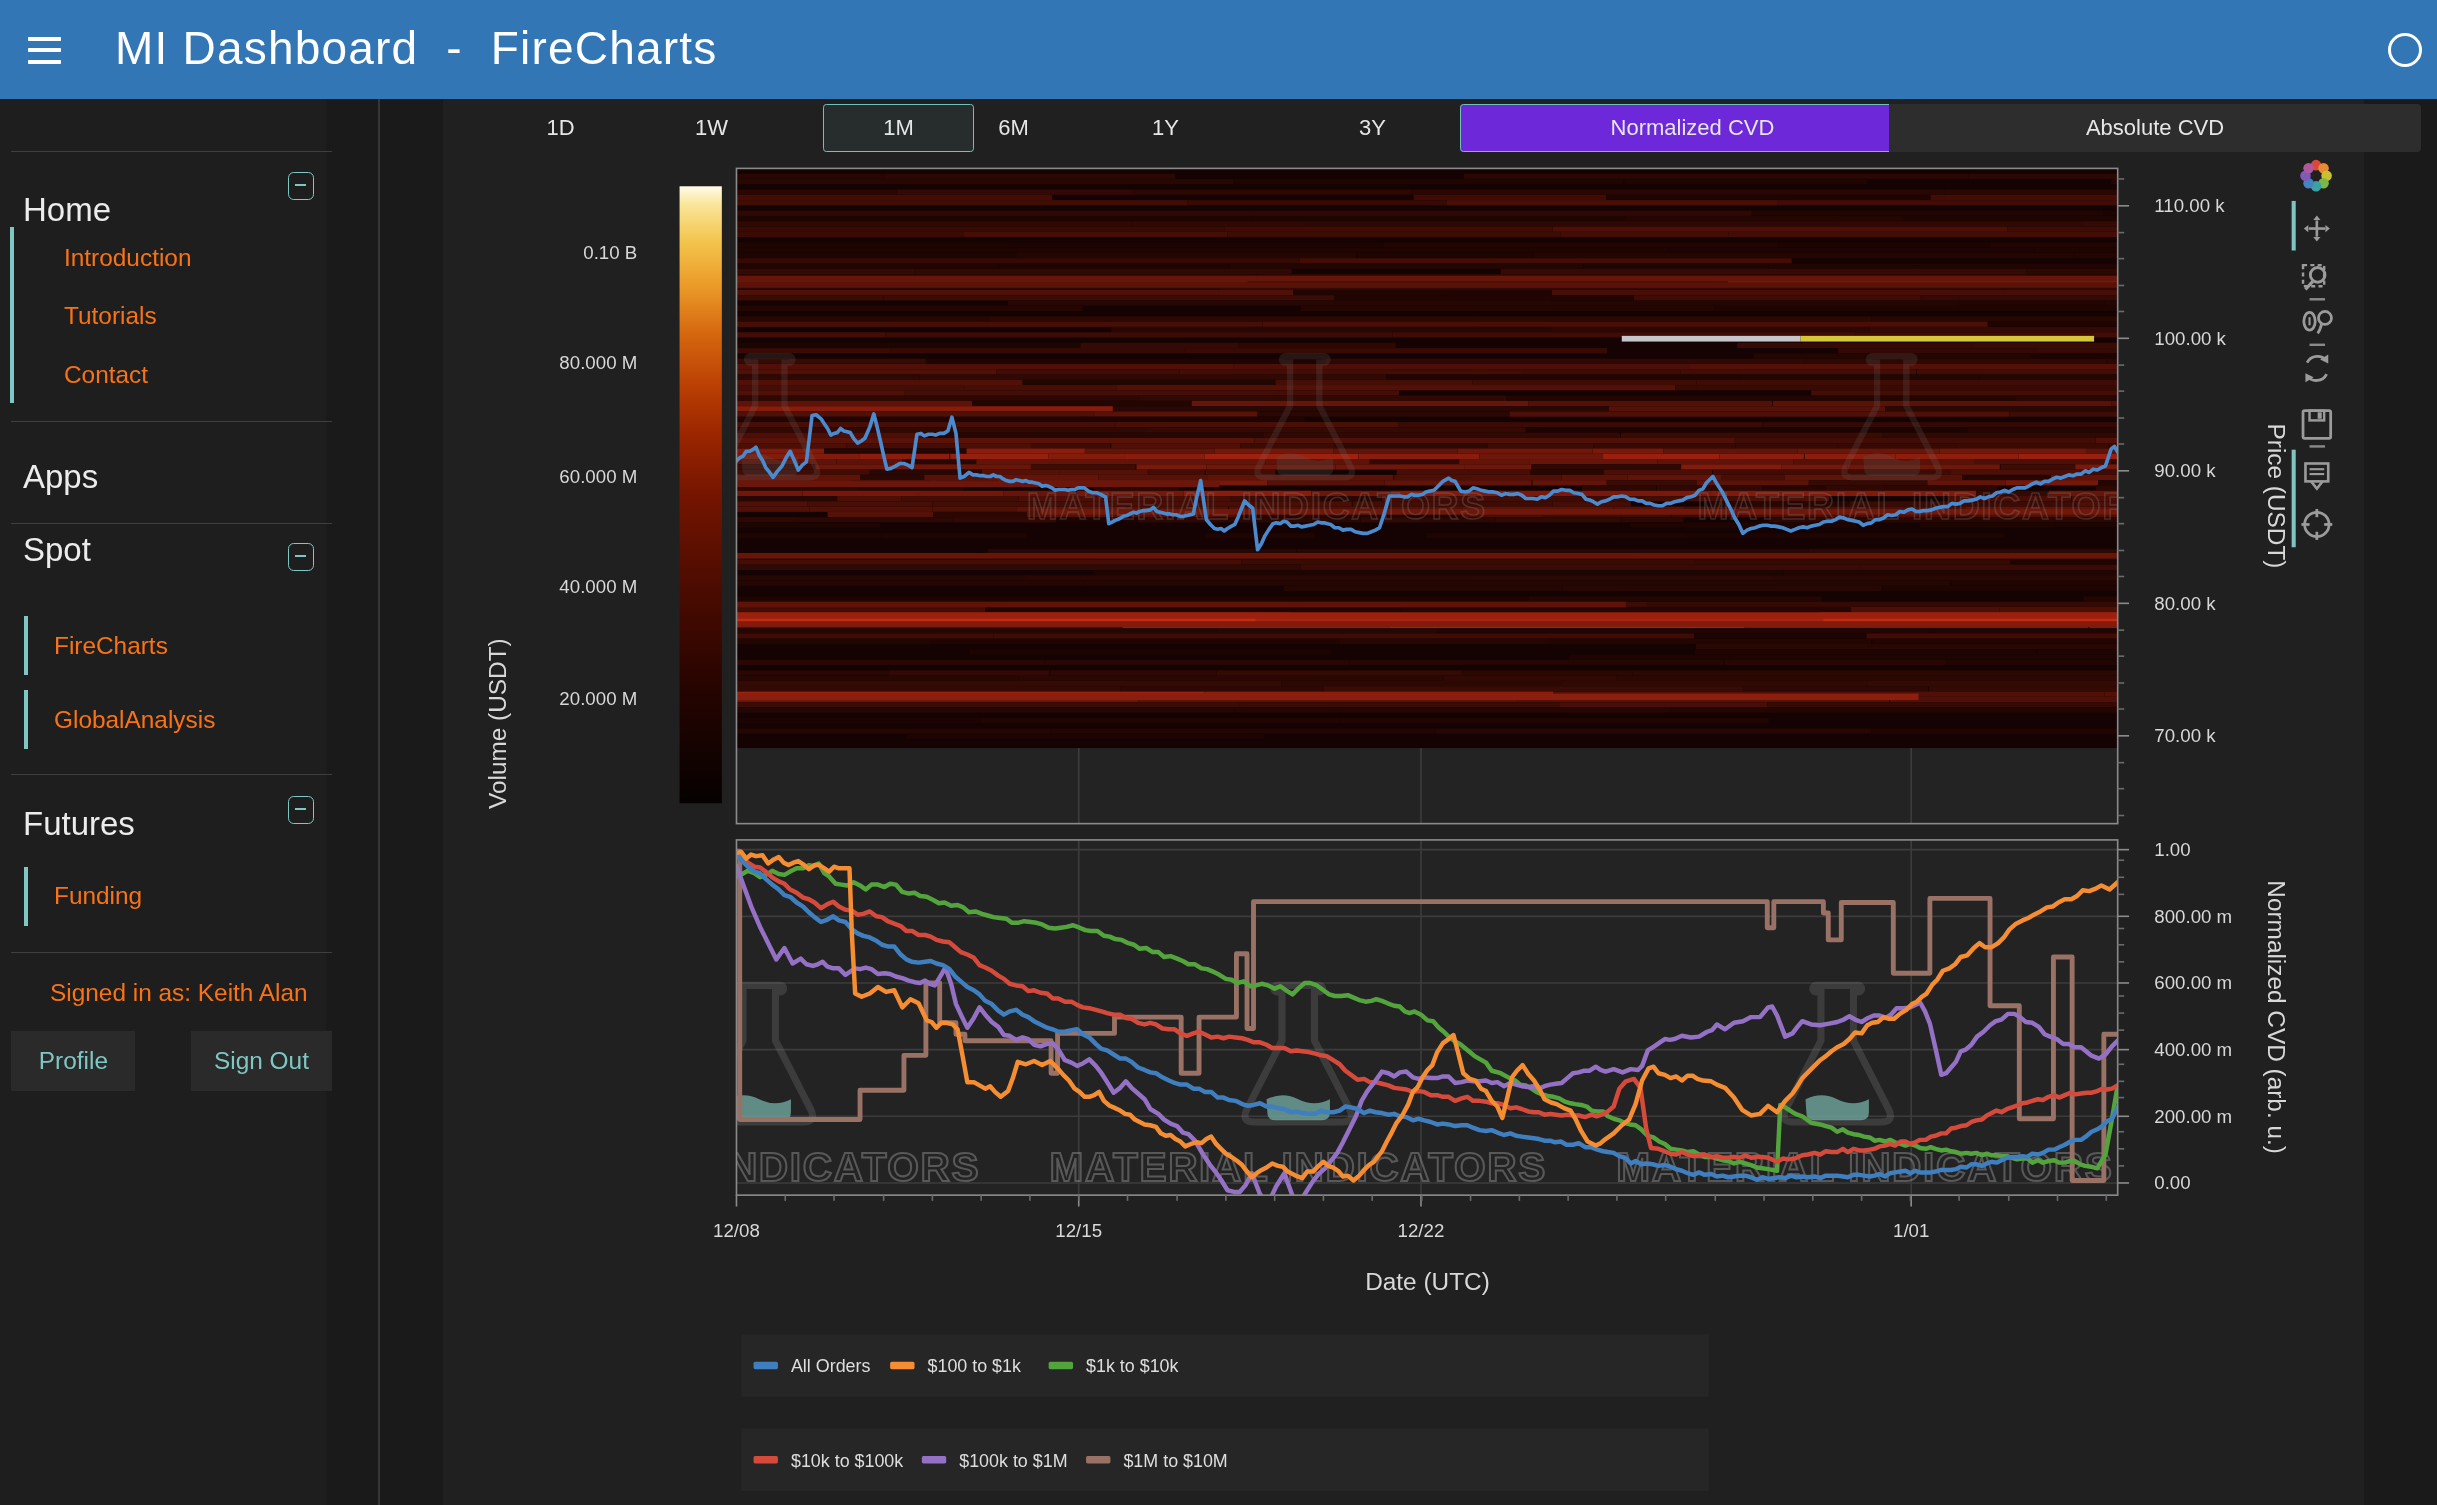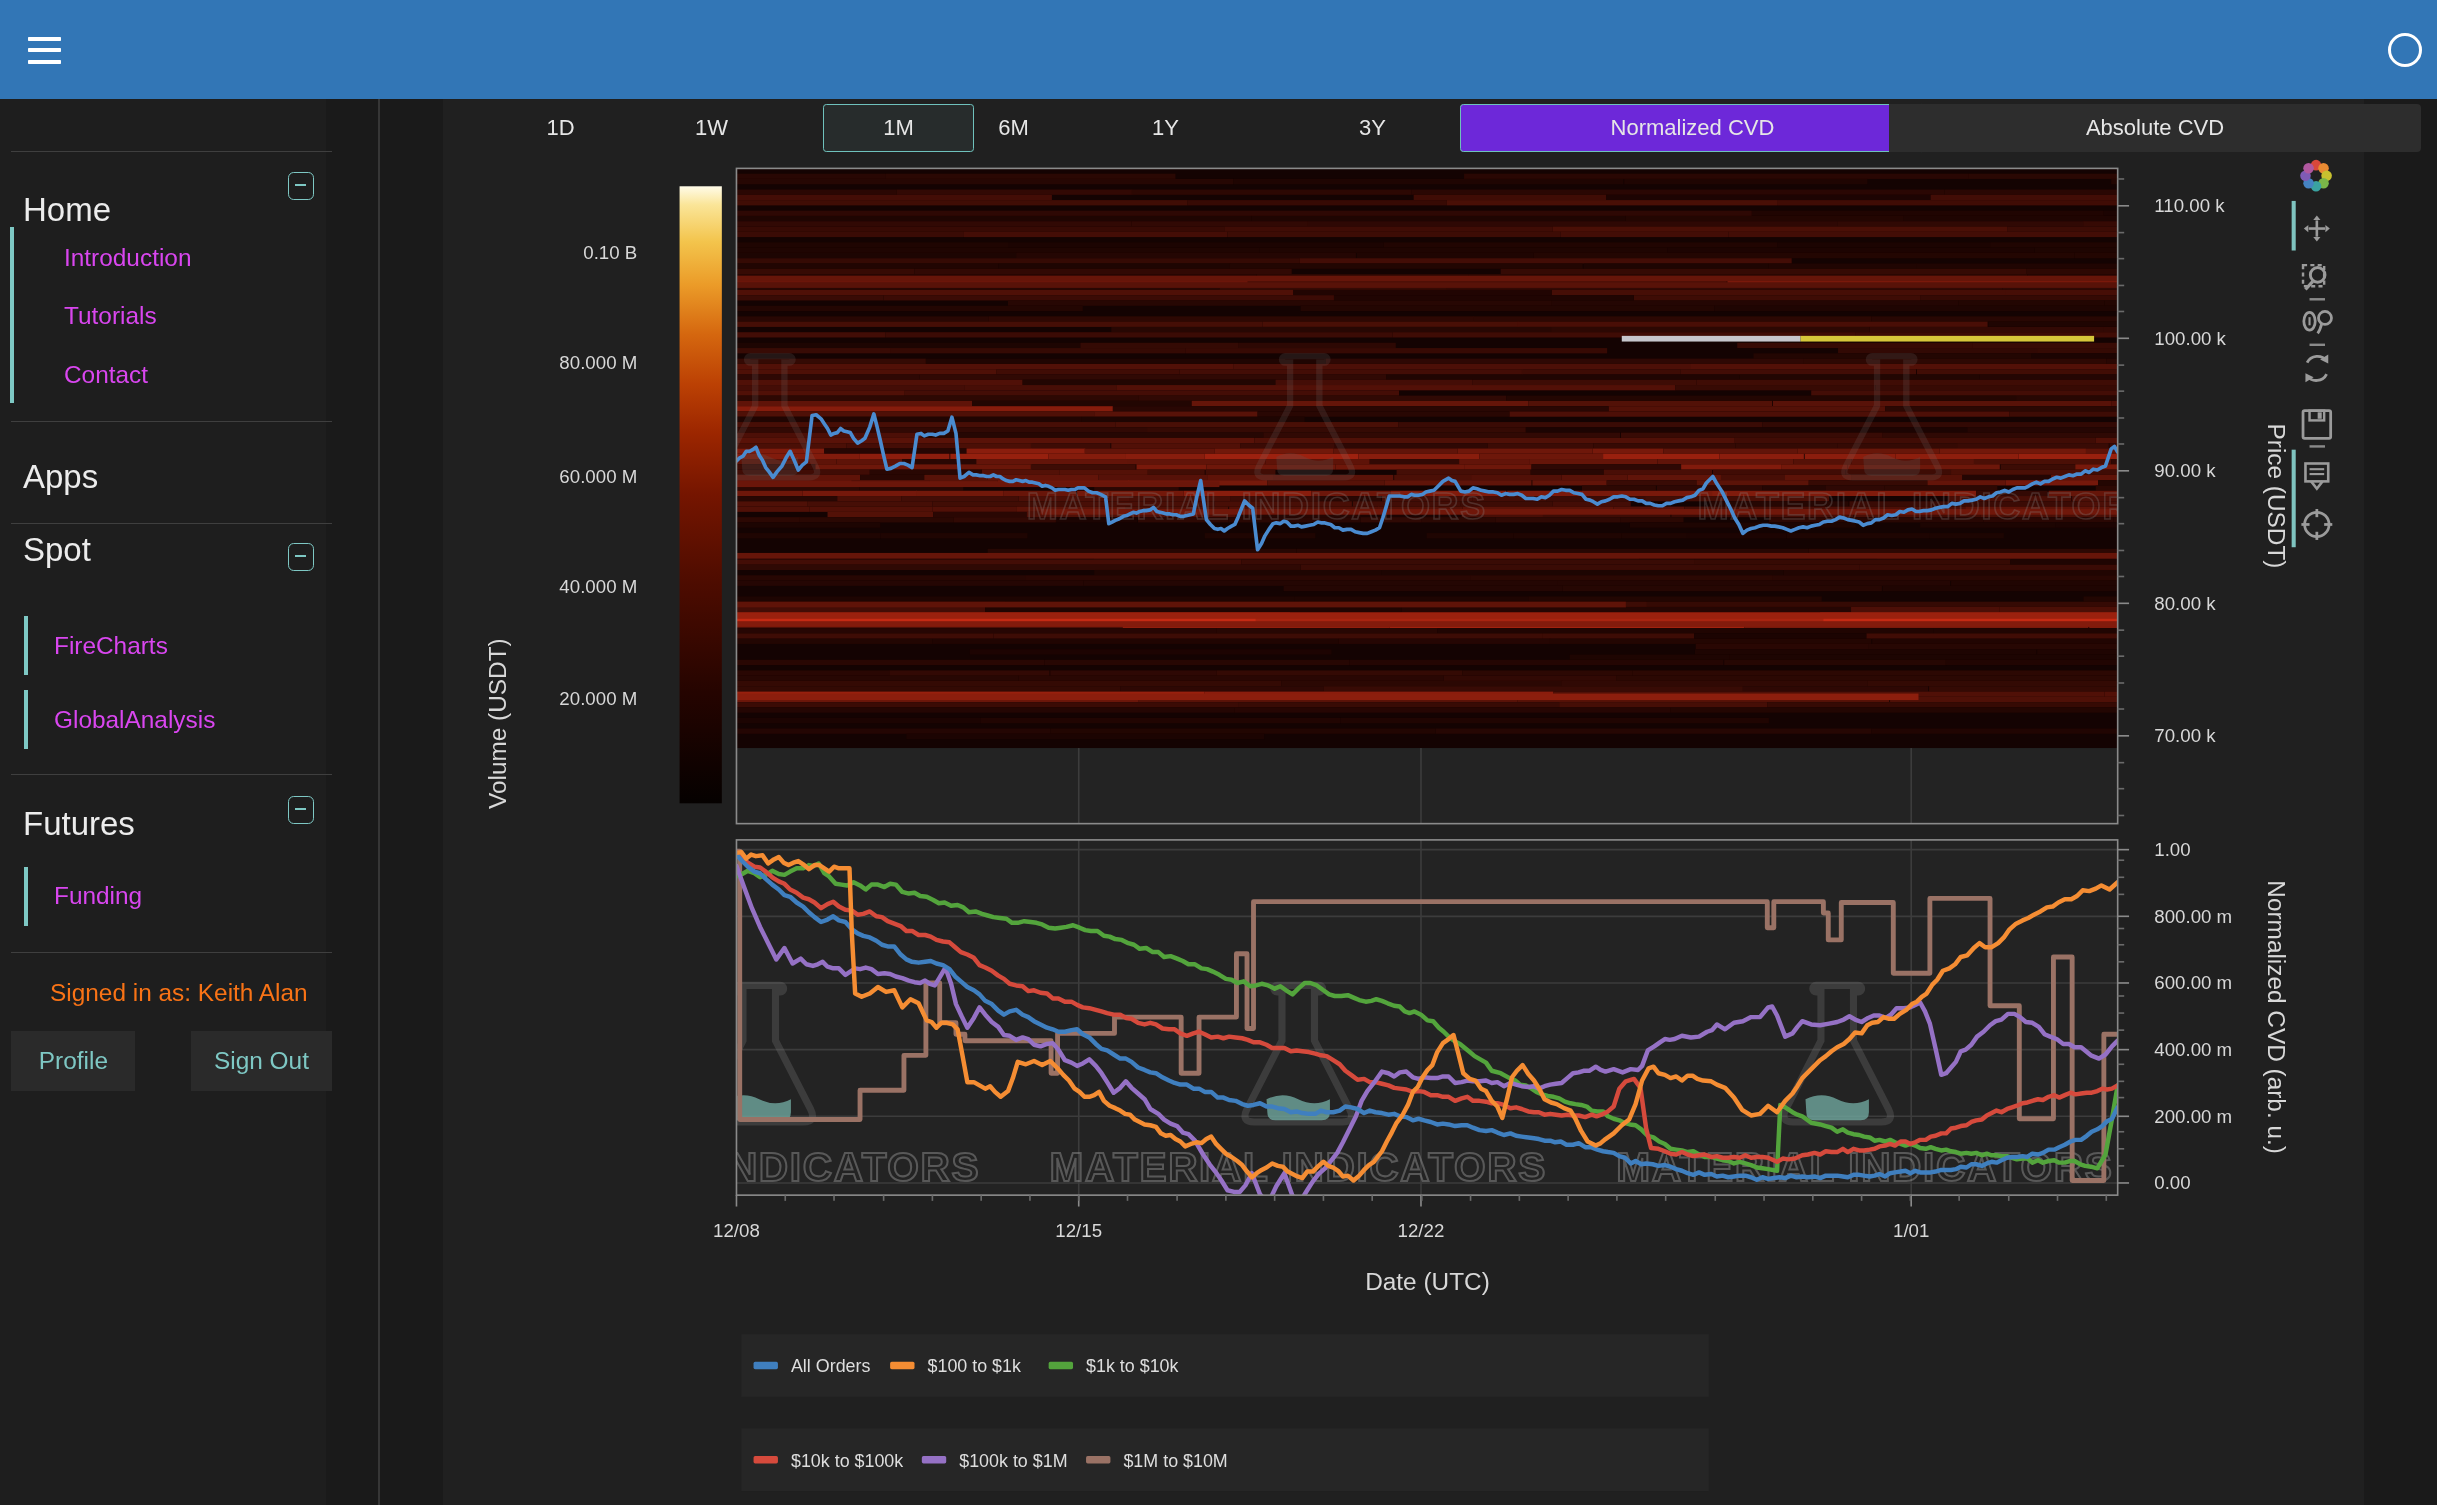--- a/index.html
+++ b/index.html
@@ -5,21 +5,21 @@
 html,body { width:2438px; height:1506px; background:#1a1a1a; font-family:"Liberation Sans", sans-serif; overflow:hidden; }
 .navbar { position:absolute; left:0; top:0; width:2438px; height:99px; background:#3276b6; }
 .burger { position:absolute; left:28px; top:37px; width:33px; }
 .burger div { height:4.1px; background:#fff; margin-bottom:7.3px; border-radius:0.8px; }
 .title { position:absolute; left:115px; top:50%; transform:translateY(-54%); color:#fff; font-size:46px; letter-spacing:1.2px; }
 .navcircle { position:absolute; left:2388px; top:33px; width:34px; height:34px; border:3.3px solid #fff; border-radius:50%; }
 .sidebar { position:absolute; left:0; top:99px; width:326px; height:1407px; background:#1e1e1e; }
 .sdiv { position:absolute; left:378px; top:99px; width:2.4px; height:1407px; background:#363636; }
 .sep { position:absolute; left:11.4px; width:321px; height:0.8px; background:#3f3f3f; }
 .shead { position:absolute; left:23px; color:#ececec; font-size:33px; }
-.slink { position:absolute; color:#d946ef; font-size:24.4px; }
+.slink { position:absolute; color:#f97316; font-size:24.4px; }
 .sbar { position:absolute; width:4.1px; background:#7ec8c4; }
 .cbtn { position:absolute; left:288px; width:26px; height:28px; border:1.6px solid #7ec8c4; border-radius:5.7px; }
 .cbtn::after { content:""; position:absolute; left:5.7px; top:11.4px; width:11.4px; height:1.6px; background:#7ec8c4; }
 .sbtn { position:absolute; background:#2a2a2a; color:#7ec8c4; font-size:24.4px; display:flex; align-items:center; justify-content:center; }
 .paper { position:absolute; left:443px; top:99px; width:1921px; height:1407px; background:#202020; }
 .tbtn { position:absolute; top:104px; height:48px; color:#e6e6e6; font-size:22px; display:flex; align-items:center; justify-content:center; }
 .selb { border:1.6px solid #6fc1bc; border-radius:3.3px; background:#272c2c;margin-left:36px; }
 </style></head>
 <body>
 <div class="paper"></div>
@@ -803,20 +803,21 @@
 <div class="tbtn" style="left:1090px;width:151px;">1Y</div>
 <div class="tbtn" style="left:1297px;width:151px;">3Y</div>
 <div class="tbtn selb" style="left:1424px;width:465px;background:#6d28d9;">Normalized CVD</div>
 <div class="tbtn" style="left:1889px;width:532px;background:#2d2d2d;border-radius:0 4.1px 4.1px 0;text-align:center;">Absolute CVD</div>
 <div class="navbar">
   <div class="burger">
       <div></div>
       <div></div>
       <div></div>
     </div>
+  <div class="title">MI Dashboard&nbsp;&nbsp;-&nbsp;&nbsp;FireCharts</div>
   <div class="navcircle"></div>
 </div>
 <div class="sidebar">
   <div class="sep" style="top:52px;"></div>
   <div class="shead" style="top:92px;">Home</div>
   <div class="cbtn" style="top:73px;"></div>
   <div class="sbar" style="left:9.8px;top:128px;height:176px;"></div>
   <div class="slink" style="left:64px;top:145px;">Introduction</div>
   <div class="slink" style="left:64px;top:203px;">Tutorials</div>
   <div class="slink" style="left:64px;top:262px;">Contact</div>

